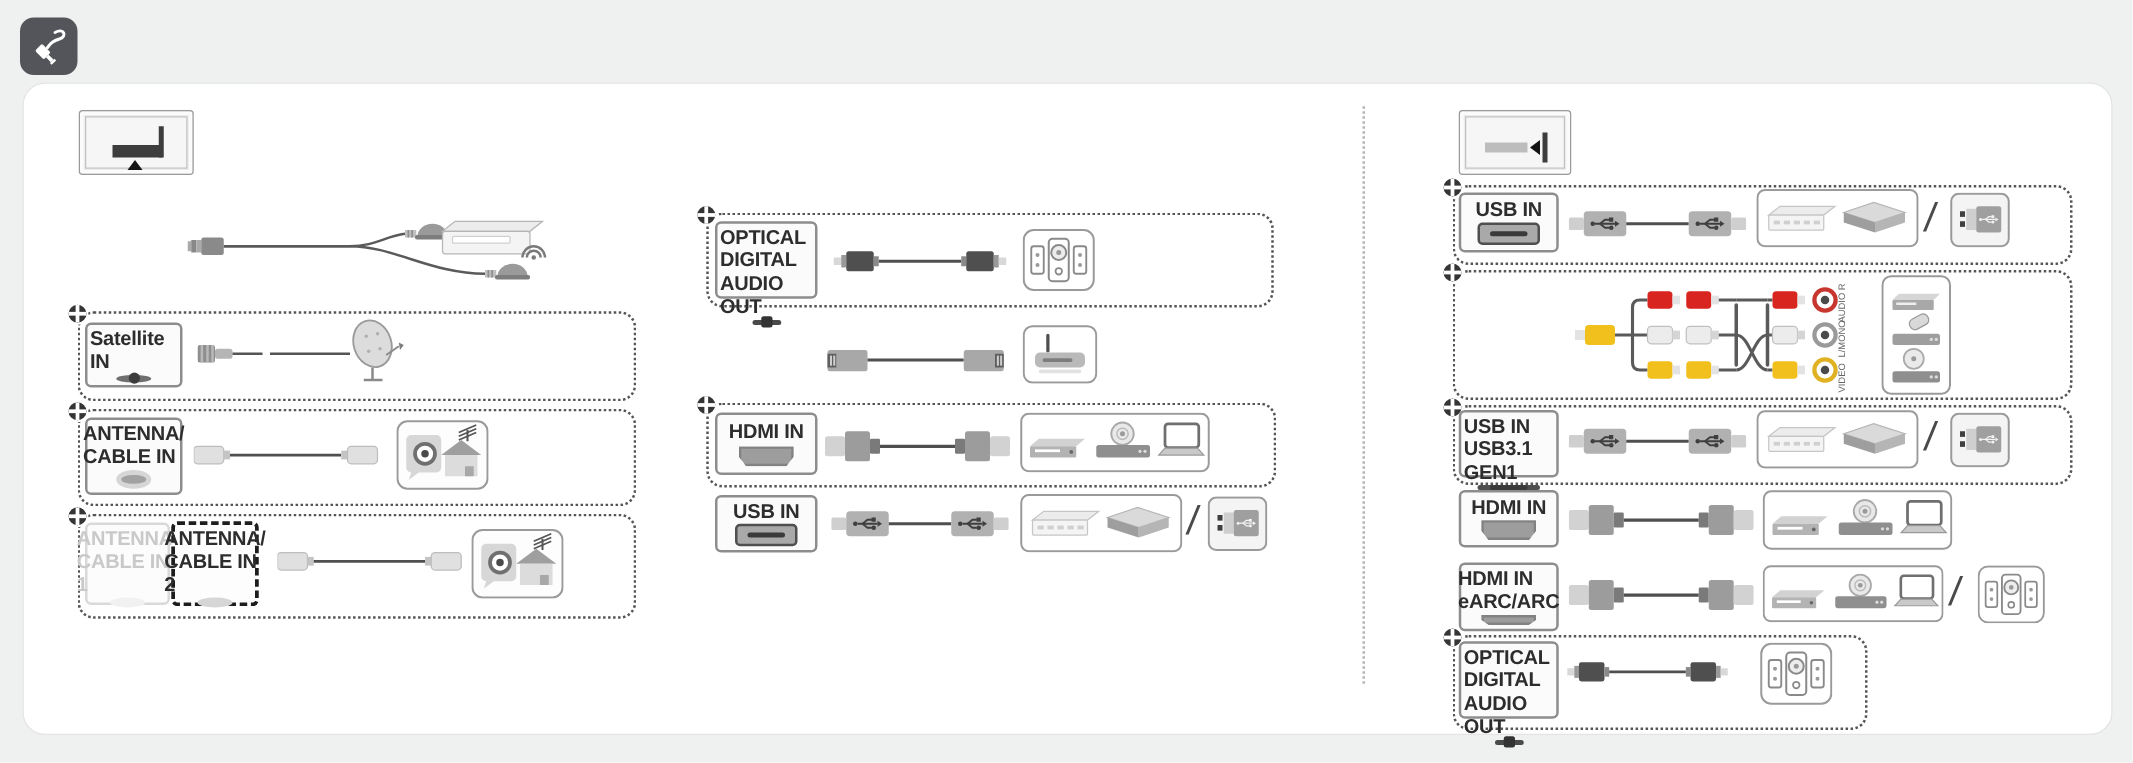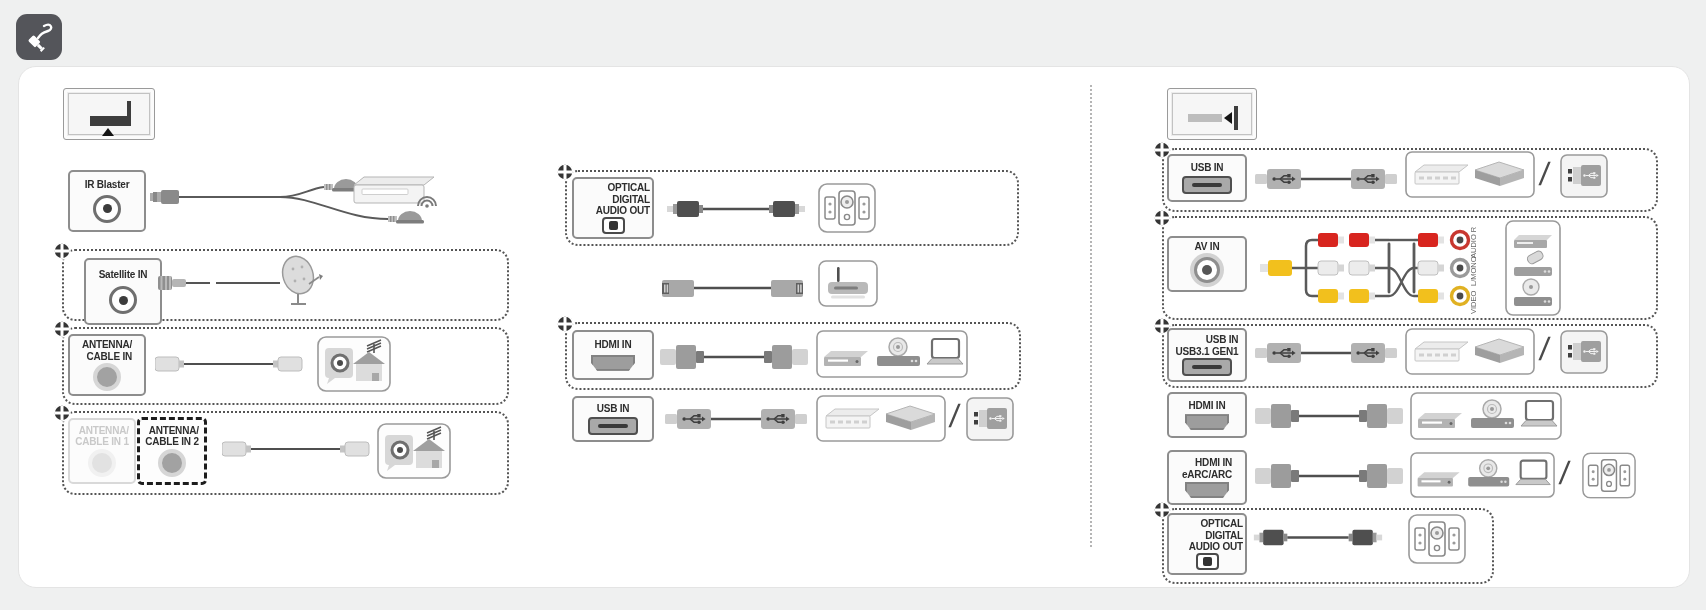--- a/index.html
+++ b/index.html
@@ -13,21 +13,21 @@
   .tvbadge{background:#ececec;border:1px solid #9a9a9a;border-radius:3px;box-shadow:inset 0 0 0 3px #fbfbfb;}
   .tvbadge .inner{position:absolute;left:4px;top:4px;right:4px;bottom:4px;border:1px solid #c2c2c2;background:#f6f6f6;}
   .tv-bar-dark{position:absolute;background:#3d3d3d;}
   .tv-bar-gray{position:absolute;background:#bdbdbd;}
   .tri-up{position:absolute;width:0;height:0;border-left:6px solid transparent;border-right:6px solid transparent;border-bottom:8px solid #141414;}
   .tri-left{position:absolute;width:0;height:0;border-top:6px solid transparent;border-bottom:6px solid transparent;border-right:8px solid #141414;}
   
   .dot-group{border:2px dotted #555;border-radius:13px;}
   
   .lblbox{background:#fbfbfb;border:2px solid #8d8d8d;border-radius:5px;display:flex;flex-direction:column;align-items:center;justify-content:space-evenly;padding:3px 2px;box-sizing:border-box;}
-  .lblbox .lbl{font-size:10px;font-weight:bold;line-height:1.15;color:#2d2d2d;text-align:right;white-space:pre-line;letter-spacing:-0.2px;}
+  .lblbox .lbl{font-size:16px;font-weight:bold;line-height:1.15;color:#2d2d2d;text-align:left;white-space:pre-line;letter-spacing:-0.2px;}
   .lblbox.dim{border-color:#d9d9d9;background:#fcfcfc;}
   .lblbox.dim .lbl{color:#c9c9c9;}
   .lblbox.dash2{border:3px dashed #1d1d1d;background:#fdfdfd;}
   
   .port-ring{width:22px;height:22px;border-radius:50%;border:3px solid #6f6f6f;background:#fff;position:relative;}
   .port-ring::after{content:"";position:absolute;left:50%;top:50%;width:9px;height:9px;margin:-4.5px 0 0 -4.5px;border-radius:50%;background:#3c3c3c;}
   .port-gray-circle{width:20px;height:20px;border-radius:50%;background:#a2a2a2;border:4px solid #d6d6d6;}
   .port-gray-circle.dim{background:#e2e2e2;border-color:#f1f1f1;}
   .port-av{width:20px;height:20px;border-radius:50%;background:#fff;border:3px solid #8e8e8e;box-shadow:0 0 0 4px #d2d2d2;position:relative;margin:4px;}
   .port-av::after{content:"";position:absolute;left:50%;top:50%;width:10px;height:10px;margin:-5px 0 0 -5px;border-radius:50%;background:#565656;}
@@ -240,24 +240,20 @@
 
   <div class="abs col-divider"></div>
 
   <div class="abs tvbadge" style="left:63px;top:88px;width:90px;height:50px;">
     <div class="inner"></div>
     <div class="tv-bar-dark" style="left:26px;top:27px;width:40px;height:10px;"></div>
     <div class="tv-bar-dark" style="left:63px;top:12px;width:4px;height:25px;"></div>
     <div class="tri-up" style="left:38px;top:39px;"></div>
   </div>
 
-  <div class="abs lblbox" style="left:68px;top:170px;width:78px;height:62px;">
-    <div class="lbl">IR Blaster</div>
-    <div class="port-ring"></div>
-  </div>
   <svg class="abs" style="left:150px;top:166px;" width="298" height="66" viewBox="0 0 298 66">
     <rect x="0" y="27" width="3" height="8" fill="#aaa"></rect>
     <rect x="3" y="26" width="4" height="10" fill="#888"></rect>
     <rect x="7" y="26" width="4" height="10" fill="#aaa"></rect>
     <rect x="11" y="24" width="18" height="14" rx="2" fill="#8a8a8a"></rect>
     <path d="M29,31 H130" stroke="#5a5a5a" stroke-width="2.2" fill="none"></path>
     <path d="M130,31 C150,31 158,23 174,21" stroke="#5a5a5a" stroke-width="2" fill="none"></path>
     <path d="M130,31 C165,31 195,53 238,53" stroke="#5a5a5a" stroke-width="2" fill="none"></path>
     <rect x="174" y="18" width="9" height="6" fill="#c0c0c0"></rect>
       <rect x="176" y="18" width="1.4" height="6" fill="#8f8f8f"></rect>
@@ -273,21 +269,21 @@
       <rect x="240" y="50" width="1.4" height="6" fill="#8f8f8f"></rect>
       <rect x="243" y="50" width="1.4" height="6" fill="#8f8f8f"></rect>
     <path d="M248,55 a12,10 0 0 1 24,0 z" fill="#9a9a9a"></path>
     <rect x="246" y="54" width="28" height="3.5" rx="1.5" fill="#7d7d7d"></rect>
   </svg>
 
   <div class="abs dot-group" style="left:62px;top:249px;width:443px;height:68px;"></div>
   <svg class="abs" style="left:53px;top:242px;" width="18" height="18">
       <use href="#plus-badge"></use>
     </svg>
-  <div class="abs lblbox" style="left:84px;top:258px;width:78px;height:67px;">
+  <div class="abs lblbox" style="left:68px;top:258px;width:78px;height:52px;">
     <div class="lbl">Satellite IN</div>
     <div class="port-ring"></div>
   </div>
   <svg class="abs" style="left:158px;top:272px;" width="130" height="22">
       <use href="#cable-coax"></use>
     </svg>
   <svg class="abs" style="left:278px;top:254px;" width="48" height="52">
       <use href="#dev-dish"></use>
     </svg>
 
@@ -404,24 +400,20 @@
     </svg>
   <div class="abs slash" style="left:1540px;top:158px;">/</div>
   <svg class="abs" style="left:1560px;top:154px;" width="48" height="44">
       <use href="#dev-flash"></use>
     </svg>
 
   <div class="abs dot-group" style="left:1162px;top:216px;width:492px;height:100px;"></div>
   <svg class="abs" style="left:1153px;top:209px;" width="18" height="18">
       <use href="#plus-badge"></use>
     </svg>
-  <div class="abs lblbox" style="left:1167px;top:236px;width:80px;height:56px;">
-    <div class="lbl">AV IN</div>
-    <div class="port-av"></div>
-  </div>
   <svg class="abs" style="left:1248px;top:218px;" width="258" height="100" viewBox="0 0 258 100">
     <rect x="12" y="46" width="8" height="8" fill="#e3e3e3"></rect>
     <rect x="20" y="42" width="24" height="16" rx="3" fill="#f2c01d"></rect>
     <path d="M44,50 H58" stroke="#5a5a5a" stroke-width="2.5" fill="none"></path>
     <path d="M70,22 H64 Q58,22 58,28 V72 Q58,78 64,78 H70 M58,50 H70" stroke="#5a5a5a" stroke-width="2.5" fill="none"></path>
     <rect x="70" y="15" width="20" height="14" rx="3" fill="#d8251f"></rect>
       <rect x="90" y="18.5" width="6" height="7" fill="#e3e3e3"></rect>
     <rect x="70" y="43" width="20" height="14" rx="3" fill="#ececec" stroke="#c0c0c0"></rect>
       <rect x="90" y="46.5" width="6" height="7" fill="#d5d5d5"></rect>
     <rect x="70" y="71" width="20" height="14" rx="3" fill="#f2c01d"></rect>

